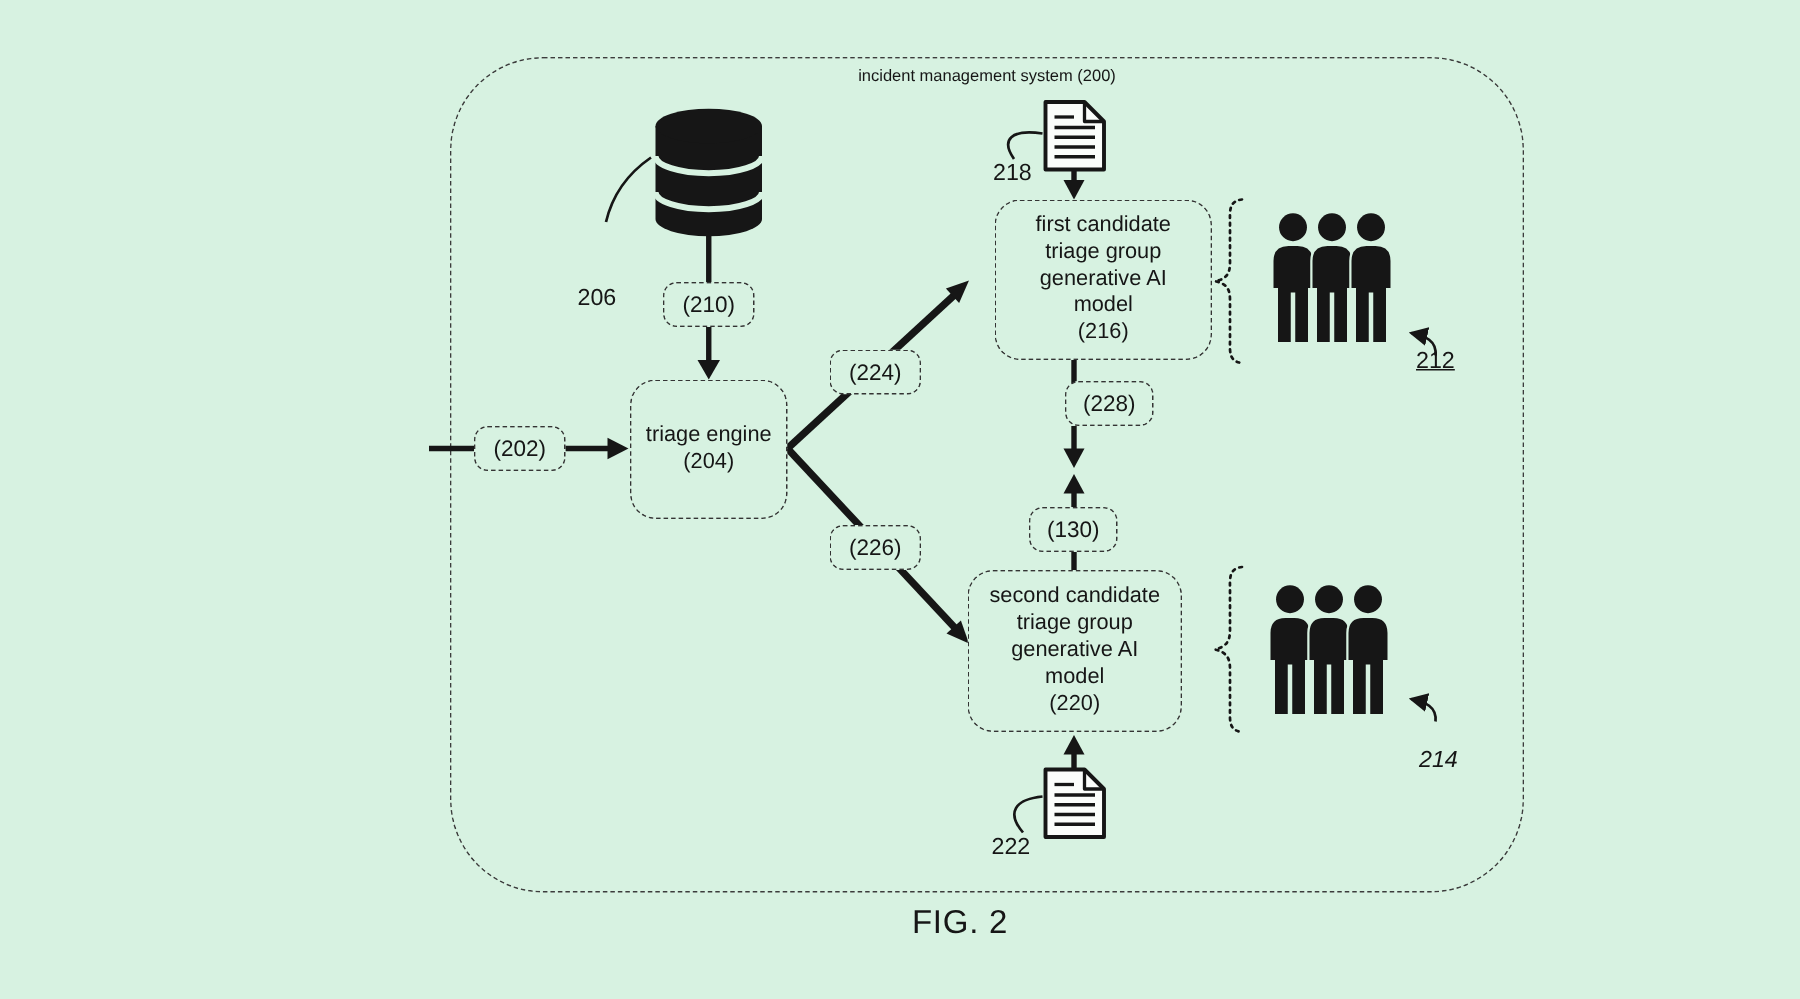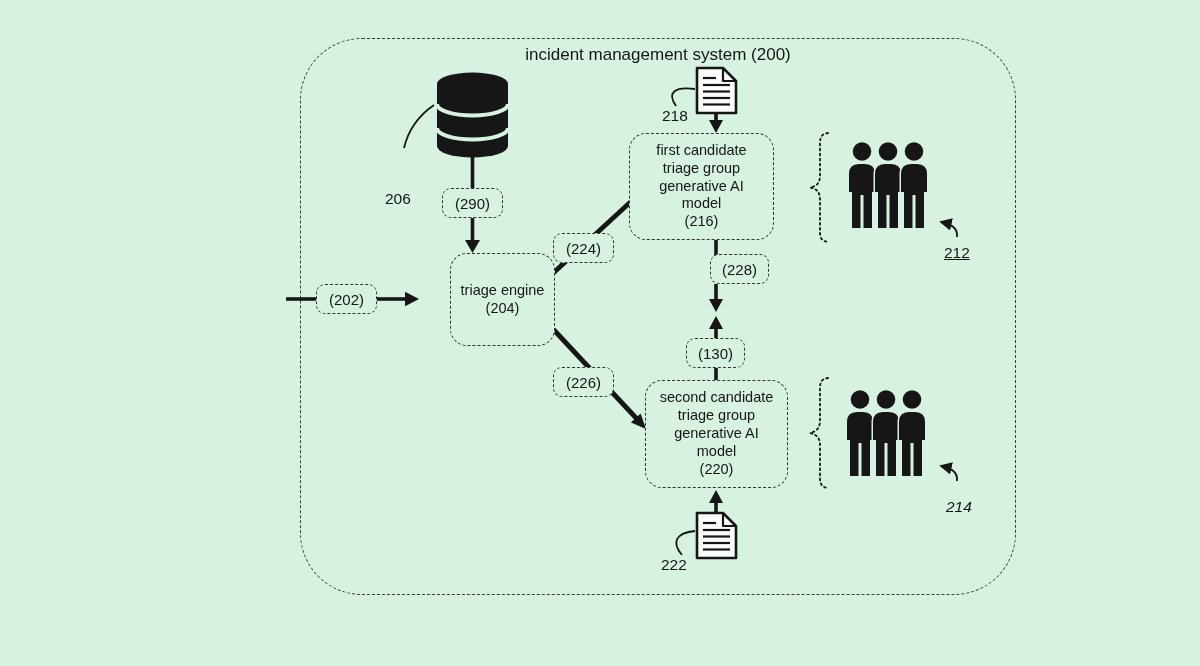--- a/index.html
+++ b/index.html
@@ -21,21 +21,21 @@
     border:1.6px dashed #343434;border-radius:17px;background:var(--bg);
     display:flex;align-items:center;justify-content:center;
     text-align:center;white-space:pre-line;
     font-size:14.5px;line-height:1.24;
   }
   .lbl{
     border:1.6px dashed #343434;border-radius:9px;background:var(--bg);
     display:flex;align-items:center;justify-content:center;
     font-size:15px;
   }
-  .title{font-size:17px;text-align:center;}
+  .title{font-size:11px;text-align:center;}
   .ref{font-size:15.5px;}
   .fig{font-size:22px;font-weight:500;letter-spacing:.5px;text-align:center;}
   svg{display:block;}
   .cl{stroke:var(--ink);stroke-width:3.6;}
   .cl-thick{stroke:var(--ink);stroke-width:4.8;}
   .head{fill:var(--ink);stroke:none;}
   .leader{fill:none;stroke:var(--ink);stroke-width:1.8;}
   .brace{fill:none;stroke:var(--ink);stroke-width:1.8;stroke-dasharray:1.8 3.2;stroke-linecap:round;}
 </style>
 </head>
@@ -121,40 +121,41 @@
     </g>
     <g transform="translate(843,390)" style="stroke:var(--bg);stroke-width:3;paint-order:stroke">
       <use href="#person" x="0" y="0"></use>
       <use href="#person" x="26" y="0"></use>
       <use href="#person" x="52" y="0"></use>
     </g>
   </svg>
 
   <div class="abs title" style="left:458px;top:45px;width:400px;height:18px;">incident management system (200)</div>
 
-  <div class="abs node" style="left:420px;top:253px;width:105px;height:93px;margin-left:30px;">triage engine
+  <div class="abs node" style="left:420px;top:253px;width:105px;height:93px;">triage engine
 (204)</div>
-  <div class="abs node" style="left:629px;top:133px;width:145px;height:107px;">first candidate
+  <div class="abs node" style="left:663px;top:133px;width:145px;height:107px;">first candidate
 triage group
 generative AI
 model
 (216)</div>
   <div class="abs node" style="left:645px;top:380px;width:143px;height:108px;">second candidate
 triage group
 generative AI
 model
 (220)</div>
 
   <div class="abs lbl" style="left:316px;top:284px;width:61px;height:30px;">(202)</div>
-  <div class="abs lbl" style="left:442px;top:188px;width:61px;height:30px;">(290)</div>
+  <div class="abs lbl" style="left:442px;top:188px;width:61px;height:30px;">(210)</div>
   <div class="abs lbl" style="left:553px;top:233px;width:61px;height:30px;">(224)</div>
-  <div class="abs lbl" style="left:553px;top:350px;width:61px;height:30px;margin-top:17px;">(226)</div>
+  <div class="abs lbl" style="left:553px;top:350px;width:61px;height:30px;">(226)</div>
   <div class="abs lbl" style="left:686px;top:254px;width:59px;height:30px;margin-left:24px;">(228)</div>
   <div class="abs lbl" style="left:686px;top:338px;width:59px;height:30px;">(130)</div>
 
   <div class="abs ref" style="left:385px;top:148px;margin-top:42px;">206</div>
   <div class="abs ref" style="left:662px;top:107px;">218</div>
   <div class="abs ref" style="left:661px;top:556px;">222</div>
-  <div class="abs ref" style="left:944px;top:244px;text-decoration:underline;">212</div>
+  <div class="abs ref" style="left:944px;top:232px;text-decoration:underline;">212</div>
   <div class="abs ref" style="left:946px;top:498px;font-style:italic;">214</div>
 
+  <div class="abs fig" style="left:540px;top:602px;width:200px;height:30px;">FIG. 2</div>
 
 </div>
 
 </body></html>

